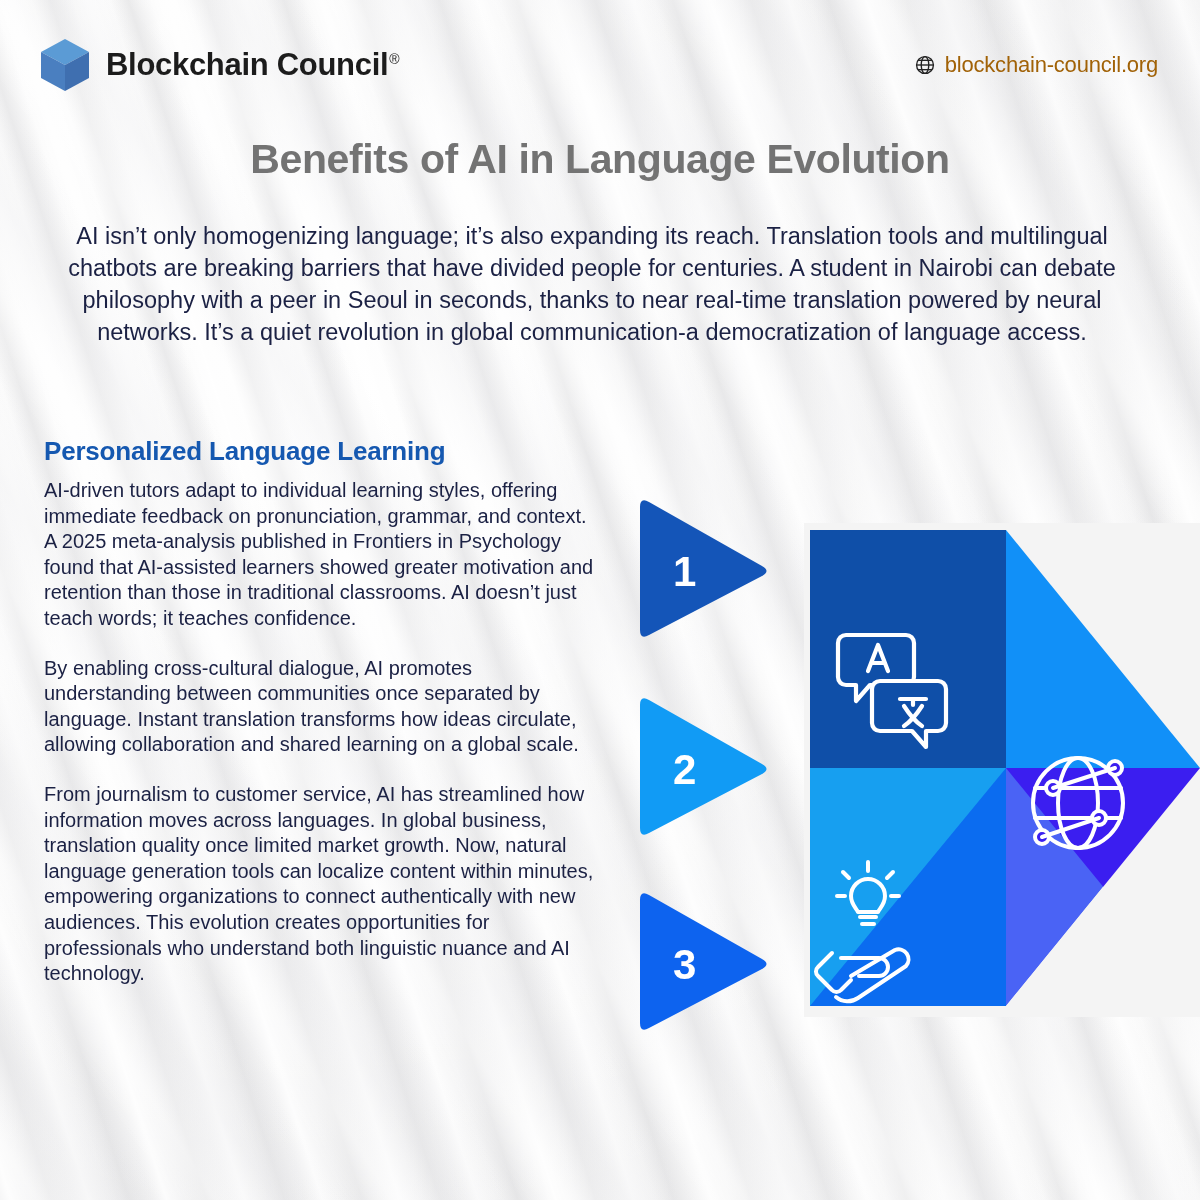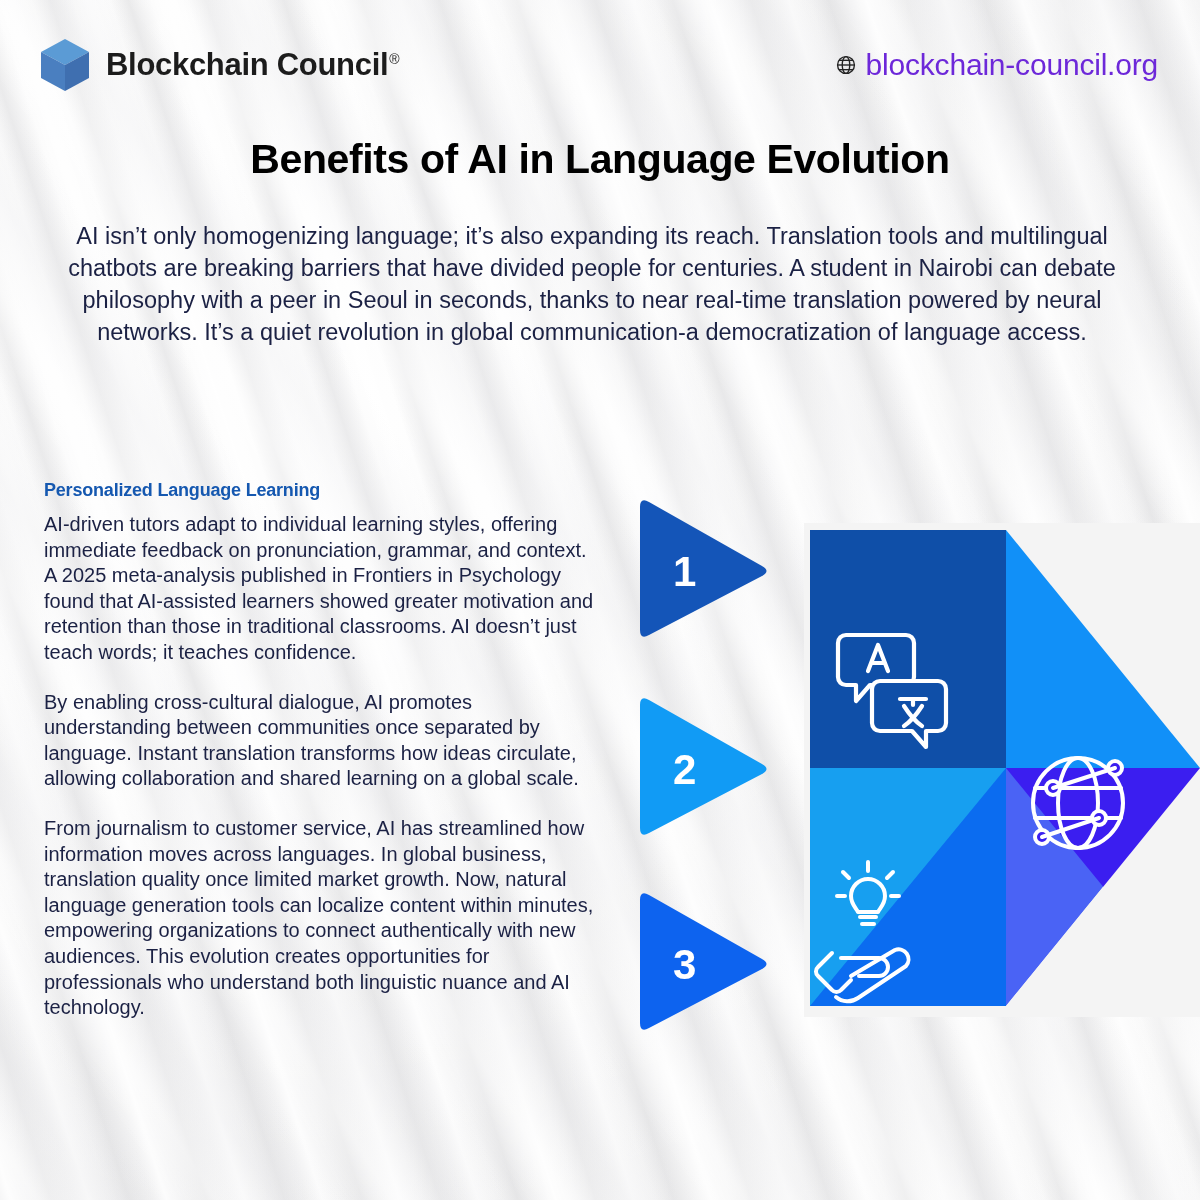--- a/index.html
+++ b/index.html
@@ -81,35 +81,35 @@
   .brand-reg {
     font-size: 14px;
     vertical-align: super;
     font-weight: 400;
     color: #1c1c1c;
     margin-left: 1px;
   }
   .site { display: flex; align-items: center; gap: 9px; }
   .globe-small { width: 22px; height: 22px; flex: 0 0 auto; }
   .site-url {
-    font-size: 30px;
-    color: #6d28d9;
+    font-size: 22px;
+    color: #a16207;
     font-weight: 400;
     letter-spacing: -0.2px;
     white-space: nowrap;
   }
 
   
   .title {
     position: absolute;
     left: 0; right: 0; top: 136px;
     text-align: center;
     font-size: 41px;
     font-weight: 700;
-    color: #000000;
+    color: #737373;
     letter-spacing: -0.4px;
   }
 
   
   .intro {
     position: absolute;
     left: 64px;
     width: 1056px;
     top: 220px;
     text-align: center;
@@ -121,25 +121,24 @@
 
   
   .sections {
     position: absolute;
     left: 44px;
     top: 436px;
     width: 556px;
   }
   .sec { margin-bottom: 24px; }
   .sec-head {
-    font-size: 18px;
+    font-size: 26px;
     font-weight: 700;
     letter-spacing: -0.2px;
     margin-bottom: 11px;
-    margin-top: 44px;
   }
   .sec-body {
     font-size: 20px;
     line-height: 25.6px;
     color: #1b2144;
     font-weight: 400;
   }
 
   
   .graphic {

